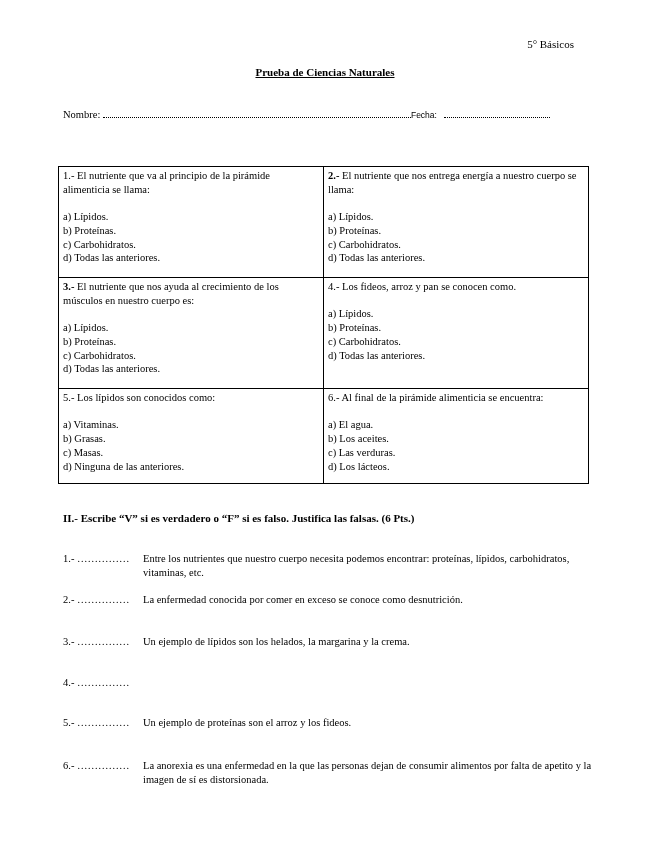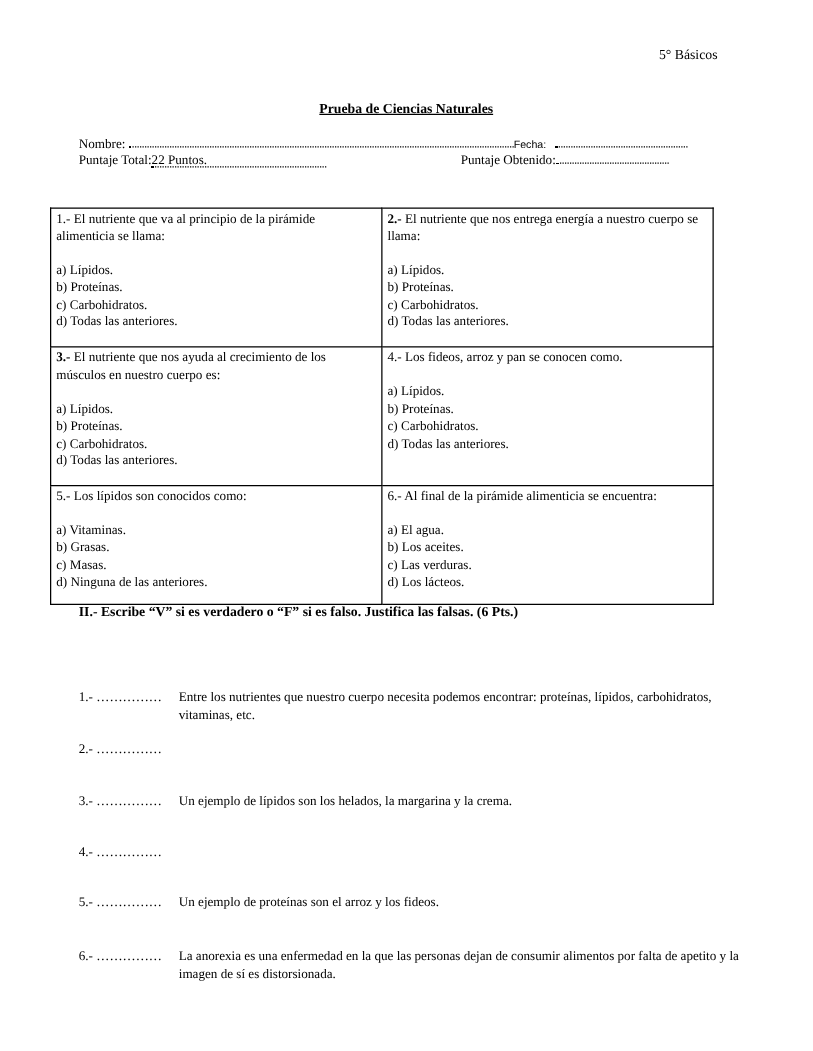--- a/index.html
+++ b/index.html
@@ -1,26 +1,26 @@
 <!DOCTYPE html>
 <html><head>
 <meta charset="utf-8">
 <style>
   html, body { margin: 0; padding: 0; background: #ffffff; }
   body { width: 650px; height: 841px; position: relative; overflow: hidden;
          font-family: "Liberation Serif", "DejaVu Serif", serif; color: #000; font-size: 10.5px; }
   .page { position: absolute; left: 0; top: 0; width: 650px; height: 841px; }
   .grade { position: absolute; top: 38px; right: 76px; font-size: 11px; }
   .title { position: absolute; top: 66px; left: 0; width: 650px; text-align: center;
-           font-weight: bold; text-decoration: underline; font-size: 11px; margin-top: 15px; }
+           font-weight: bold; text-decoration: underline; font-size: 11px; }
   .row { position: absolute; left: 63px; font-size: 10.5px; white-space: nowrap; }
   .dots { display: inline-block; border-bottom: 1px dotted #000; height: 10px; vertical-align: baseline; }
   .fecha-label { font-family: "Liberation Sans", "DejaVu Sans", sans-serif; font-size: 8.5px; }
   .section-heading { position: absolute; left: 63px; font-weight: bold; font-size: 11px; }
-  table.q { position: absolute; left: 40px; top: 166px; width: 531px; border-collapse: collapse; }
+  table.q { position: absolute; left: 58px; top: 166px; width: 531px; border-collapse: collapse; }
   table.q td { border: 1px solid #000; vertical-align: top; padding: 2px 4px 4px 4px;
                font-size: 10.5px; line-height: 13.7px; width: 50%; }
   table.q tr.r1 td { height: 104px; }
   table.q tr.r2 td { height: 104px; }
   table.q tr.r3 td { height: 88px; }
   .qnum-bold { font-weight: bold; }
   .opts { margin-top: 13.7px; }
   .opt { display: block; }
   .tf-item { position: absolute; left: 63px; width: 530px; font-size: 10.5px; line-height: 13.5px; }
   .tf-num { position: absolute; left: 0; top: 0; white-space: nowrap; }
@@ -31,25 +31,20 @@
 
 <div class="page">
 
   <div class="grade">5° Básicos</div>
   <div class="title">Prueba  de Ciencias Naturales</div>
 
   <div class="row" style="top:107px;text-align:right;">
     <span>Nombre:</span>
     <span class="dots" style="width:308px;"></span><span class="fecha-label">Fecha:</span>
     <span class="dots" style="width:106px; margin-left:4px;"></span>
-  </div>
-  <div class="row" style="top:120px;">
-    <span>Puntaje Total:</span><span class="dots" style="width:140px;"><span> 22 Puntos.</span></span>
-    <span style="display:inline-block; width:102px;"></span>
-    <span>Puntaje Obtenido:</span><span class="dots" style="width:90px;"></span>
   </div>
 
 
   <table class="q">
     <tbody>
         <tr class="r1">
       <td>
         <span>1.-</span><span> El nutriente que va al principio de la pirámide alimenticia se llama:</span>
         <div class="opts">
           <span class="opt">a) Lípidos.</span>
@@ -104,28 +99,29 @@
           <span class="opt">a) El agua.</span>
           <span class="opt">b) Los aceites.</span>
           <span class="opt">c) Las verduras.</span>
           <span class="opt">d) Los lácteos.</span>
         </div>
       </td>
     </tr>
   </tbody>
     </table>
 
-  <div class="section-heading" style="top:484px;">II.- Escribe “V” si es verdadero o “F” si es falso. Justifica las falsas. (6 Pts.)</div>
+  <div class="section-heading" style="top:512px;">II.- Escribe “V” si es verdadero o “F” si es falso. Justifica las falsas. (6 Pts.)</div>
 
   <div class="tf-item" style="top:552px;">
     <span class="tf-num"><span>1.-</span> <span>……………</span></span>
     <div class="tf-text">Entre los nutrientes que nuestro cuerpo necesita podemos encontrar: proteínas, lípidos, carbohidratos, vitaminas, etc.</div>
   </div>
   <div class="tf-item" style="top:593px;">
     <span class="tf-num"><span>2.-</span> <span>……………</span></span>
+    <div class="tf-text">La enfermedad conocida por comer en exceso se conoce como desnutrición.</div>
   </div>
   <div class="tf-item" style="top:635px;">
     <span class="tf-num"><span>3.-</span> <span>……………</span></span>
     <div class="tf-text">Un ejemplo de lípidos son los helados, la margarina y la crema.</div>
   </div>
   <div class="tf-item" style="top:676px;">
     <span class="tf-num"><span>4.-</span> <span>……………</span></span>
   </div>
   <div class="tf-item" style="top:716px;">
     <span class="tf-num"><span>5.-</span> <span>……………</span></span>

